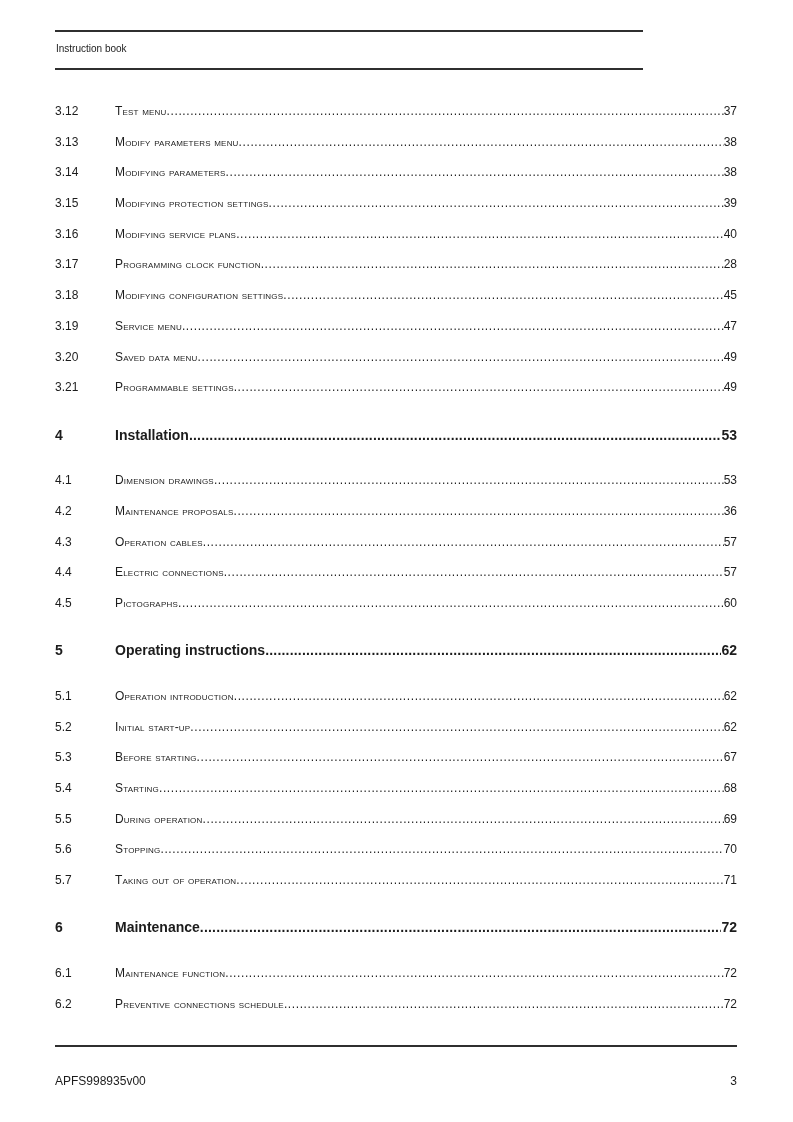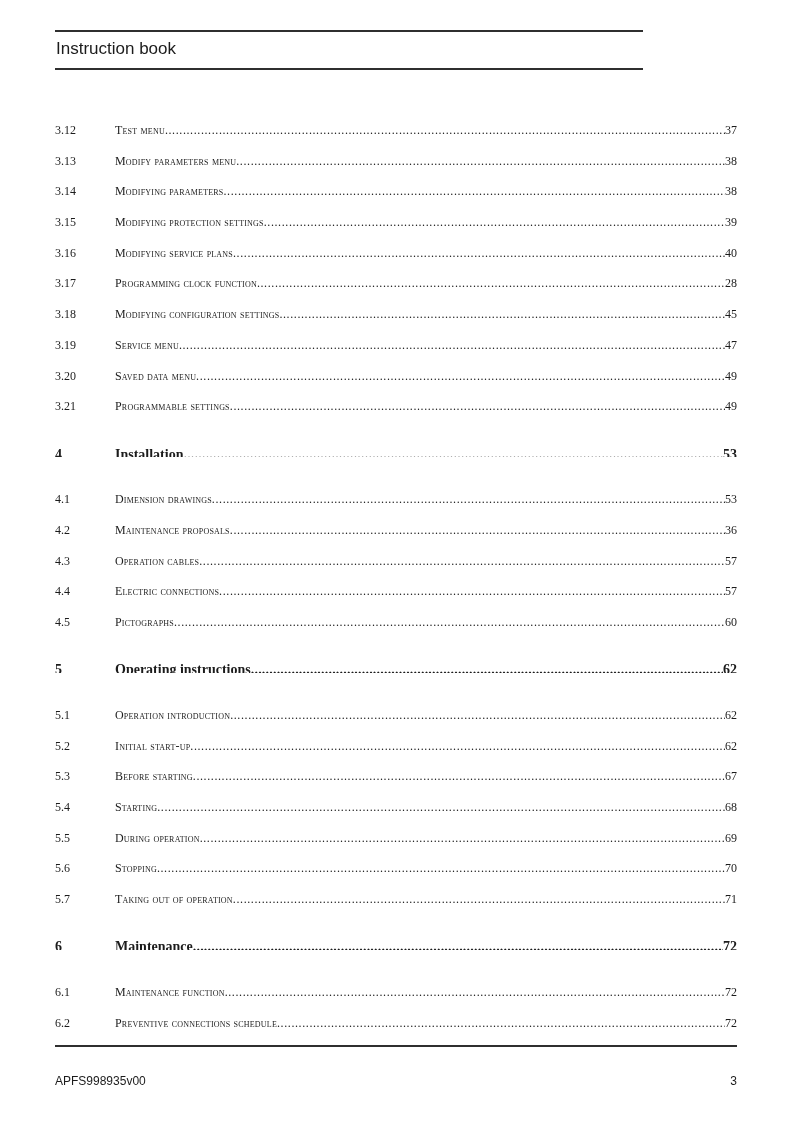--- a/index.html
+++ b/index.html
@@ -21,48 +21,46 @@
     position: absolute;
     top: 30px;
     left: 55px;
     width: 588px;
     border-top: 2px solid #2f2f2f;
     border-bottom: 2px solid #2f2f2f;
   }
   .page-header .header-title {
     display: block;
     padding: 10px 0 12px 1px;
-    font-size: 17px;
+    font-size: 10px;
     line-height: 14px;
   }
 
   
   .toc {
     position: absolute;
     top: 104px;
     left: 55px;
     right: 56px;
-    font-family: Liberation Serif, serif;
   }
   .toc-row {
     display: flex;
     align-items: baseline;
     height: 30.7px;
     font-size: 12px;
     line-height: 15px;
     overflow: hidden;
   }
   .toc-row .num {
     flex: 0 0 60px;
     white-space: nowrap;
   }
   .toc-row .title {
     white-space: nowrap;
     flex: 0 0 auto;
-    margin-top: 19px;
   }
   .toc-row.sub .title {
     font-variant: small-caps;
     letter-spacing: 0.2px;
   }
   .toc-row .dots {
     flex: 1 1 auto;
     overflow: hidden;
     white-space: nowrap;
     letter-spacing: 0.6px;

